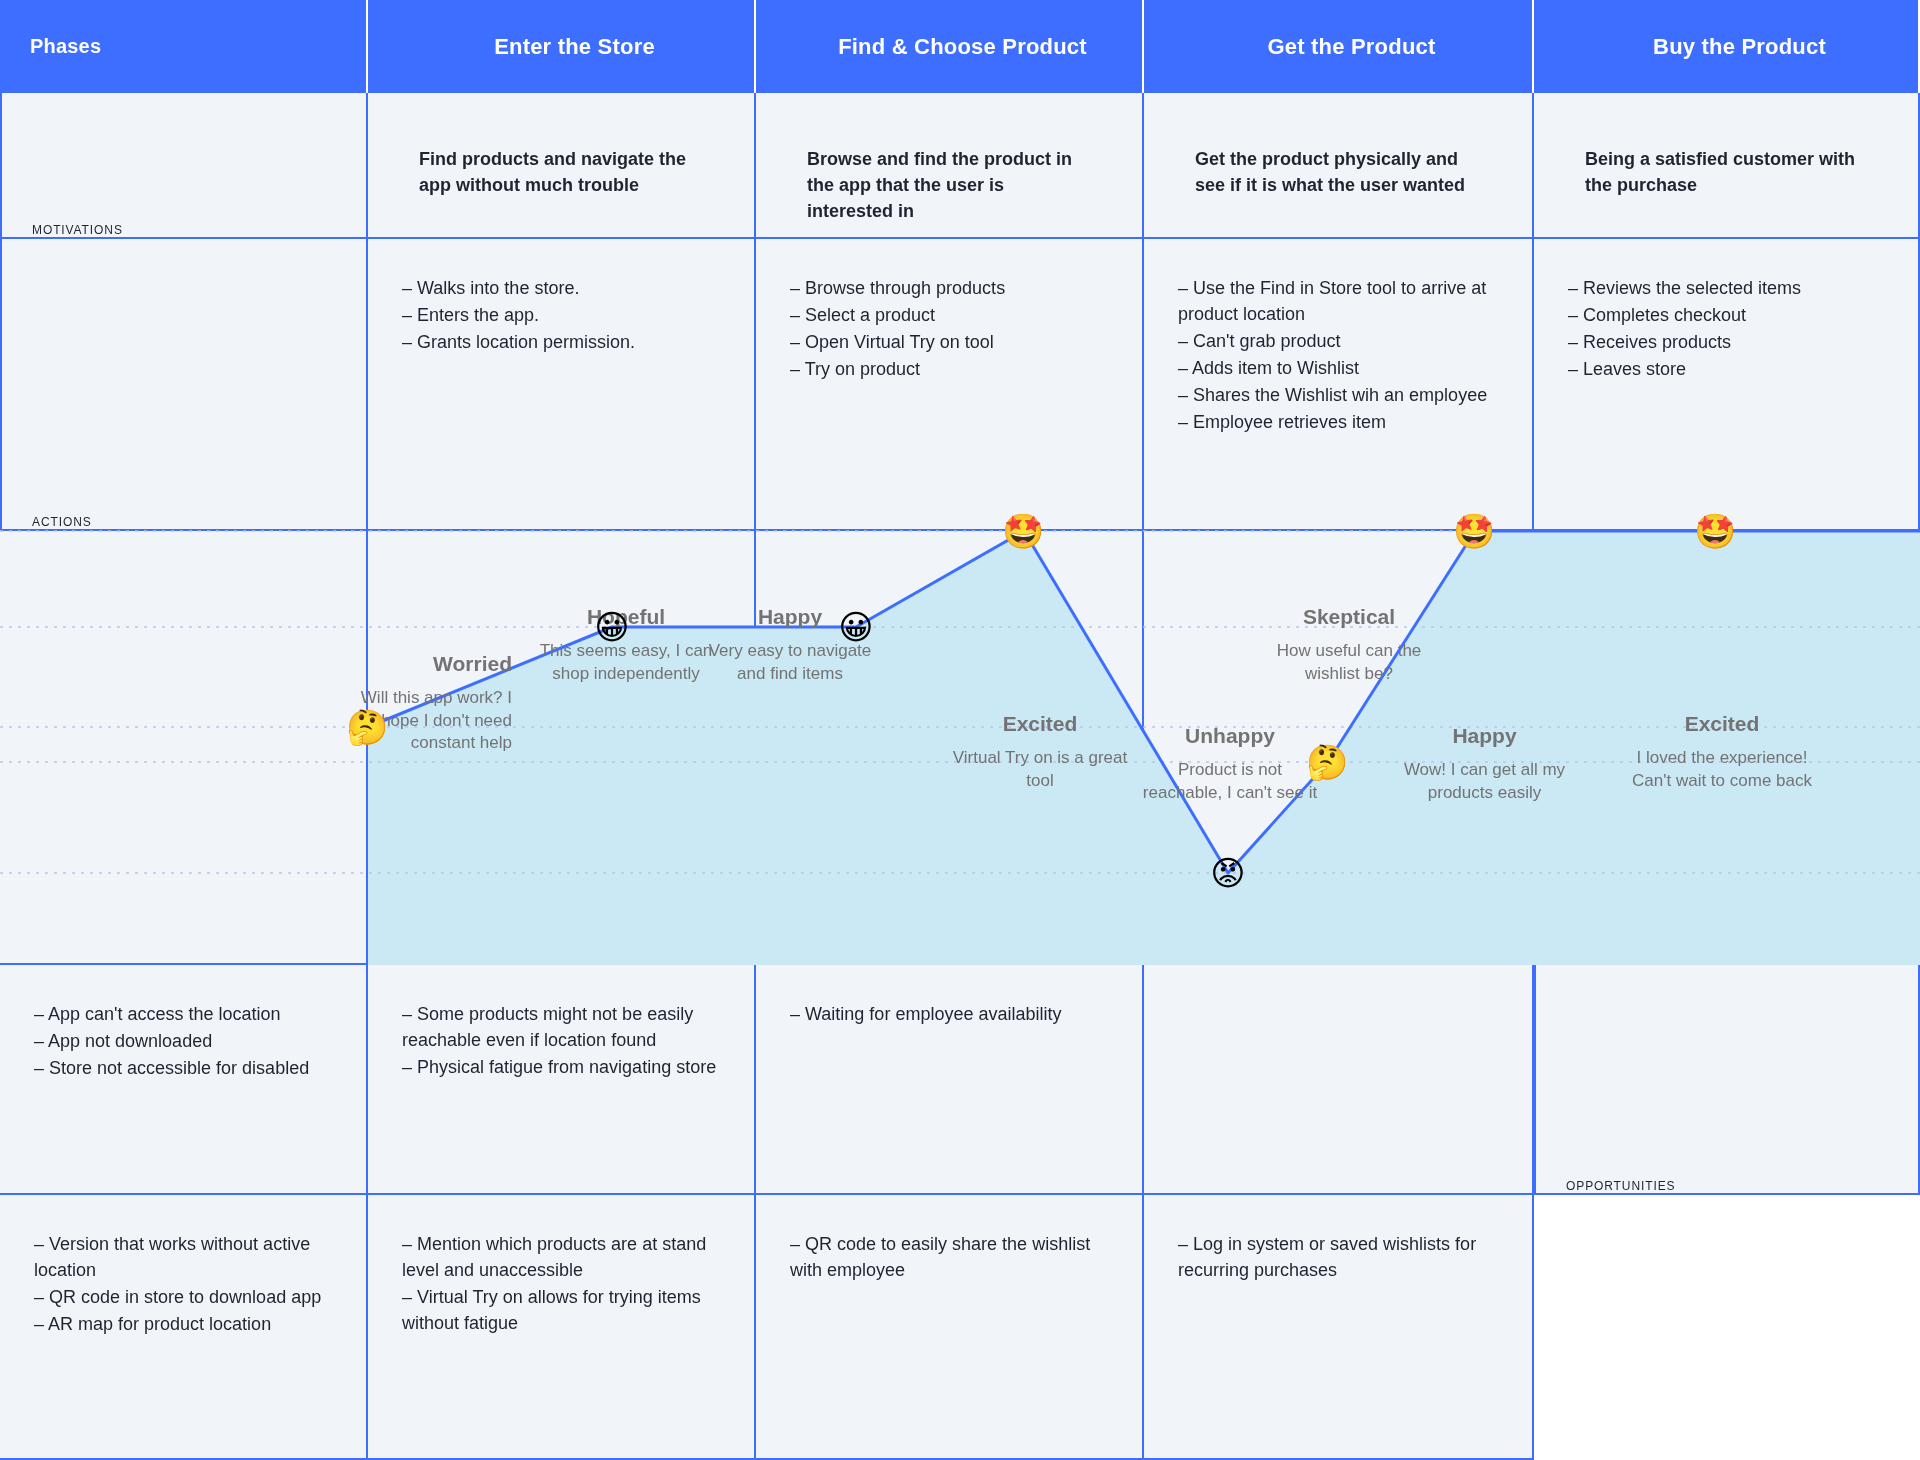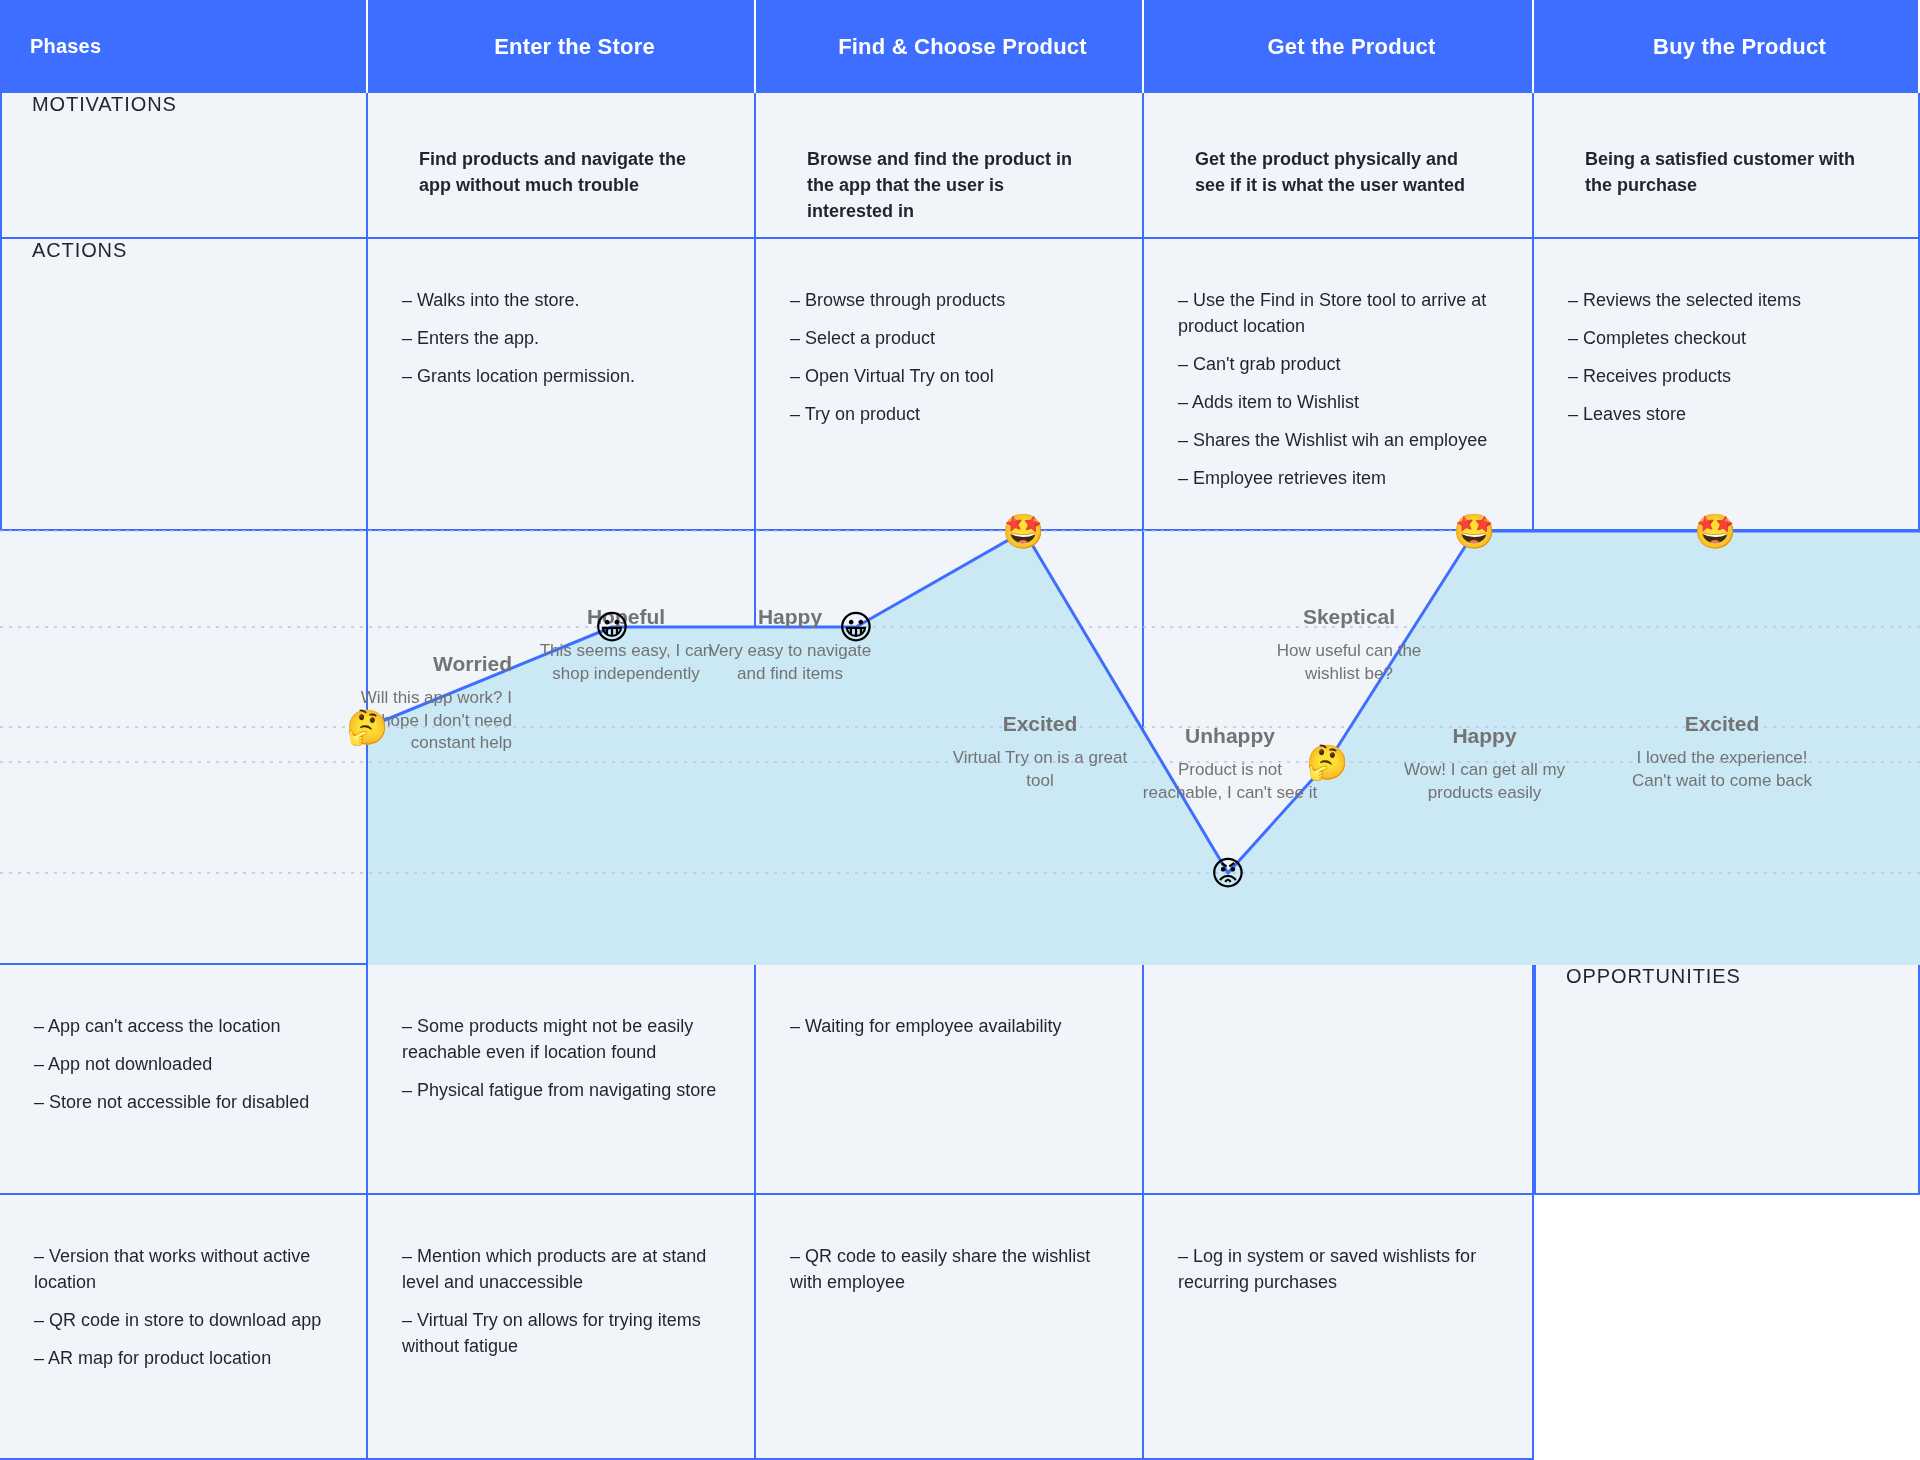--- a/index.html
+++ b/index.html
@@ -51,38 +51,38 @@
     justify-content: flex-start;
     padding-left: 30px;
     font-size: 20px;
     border-left: none;
   }
   .hdr:last-child { border-right: none; }
 
   
   .rowlabel {
     display: flex;
-    align-items: flex-start;
+    align-items: flex-end;
     padding-left: 30px;
-    font-size: 20px;
+    font-size: 12px;
     letter-spacing: .9px;
     color: #1f2430;
     font-weight: 400;
   }
 
   
   .body-cell {
     padding: 36px 34px 20px 34px;
     font-size: 18px;
     line-height: 1.45;
     color: #1f2430;
   }
   .body-cell .para { margin: 17px; font-weight: bold; }
   .body-cell ul { margin: 0; padding: 0; list-style: none; }
-  .body-cell ul li { margin: 12px 0 1px 0; }
+  .body-cell ul li { margin: 0 0 1px 0; }
   .body-cell ul li::before { content: "– "; }
   .emo-block {
     position: absolute;
     text-align: center;
     width: 190px;
     color: #737373;
     z-index: 4;
     pointer-events: none;
   }
   .emo-title {

